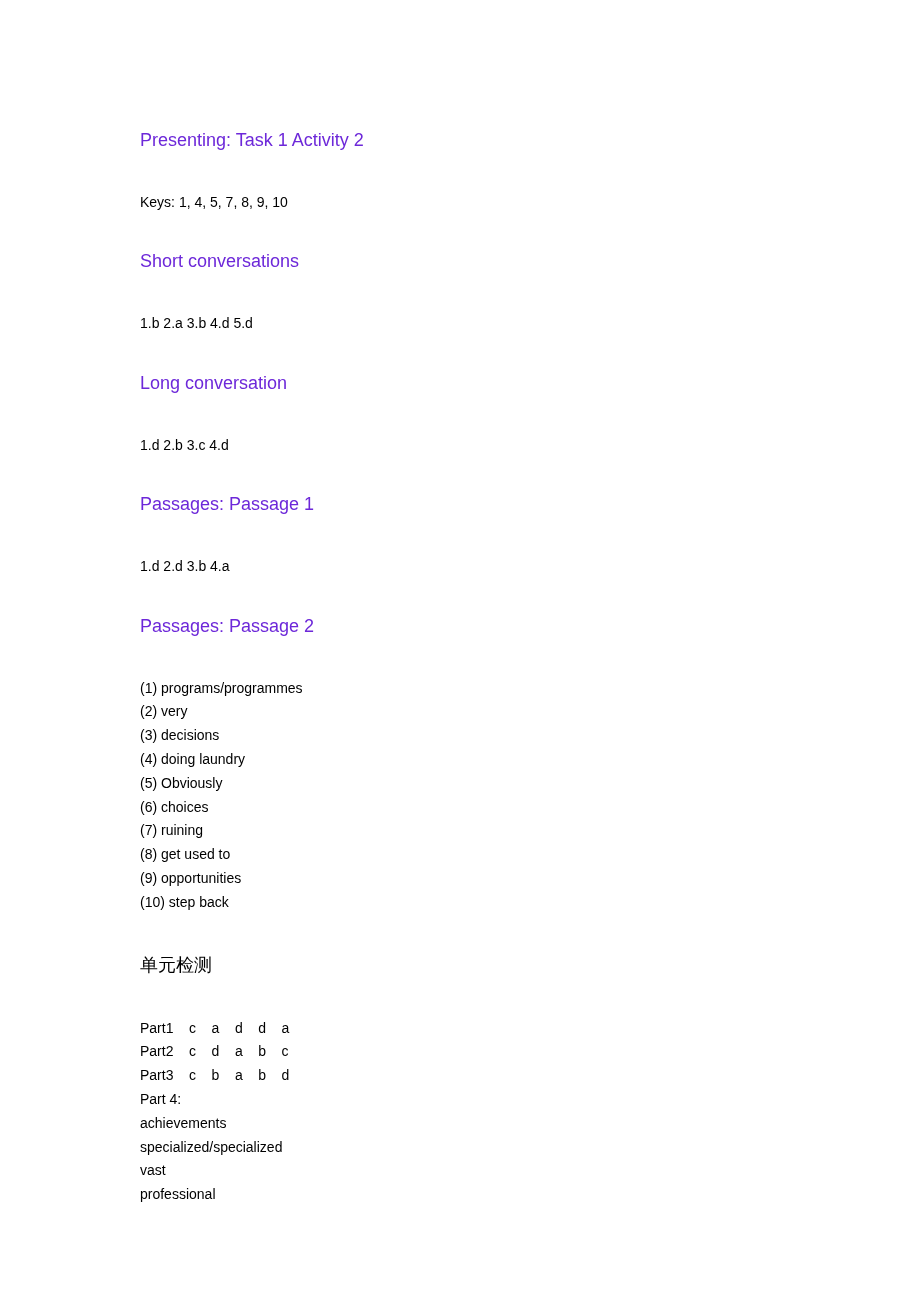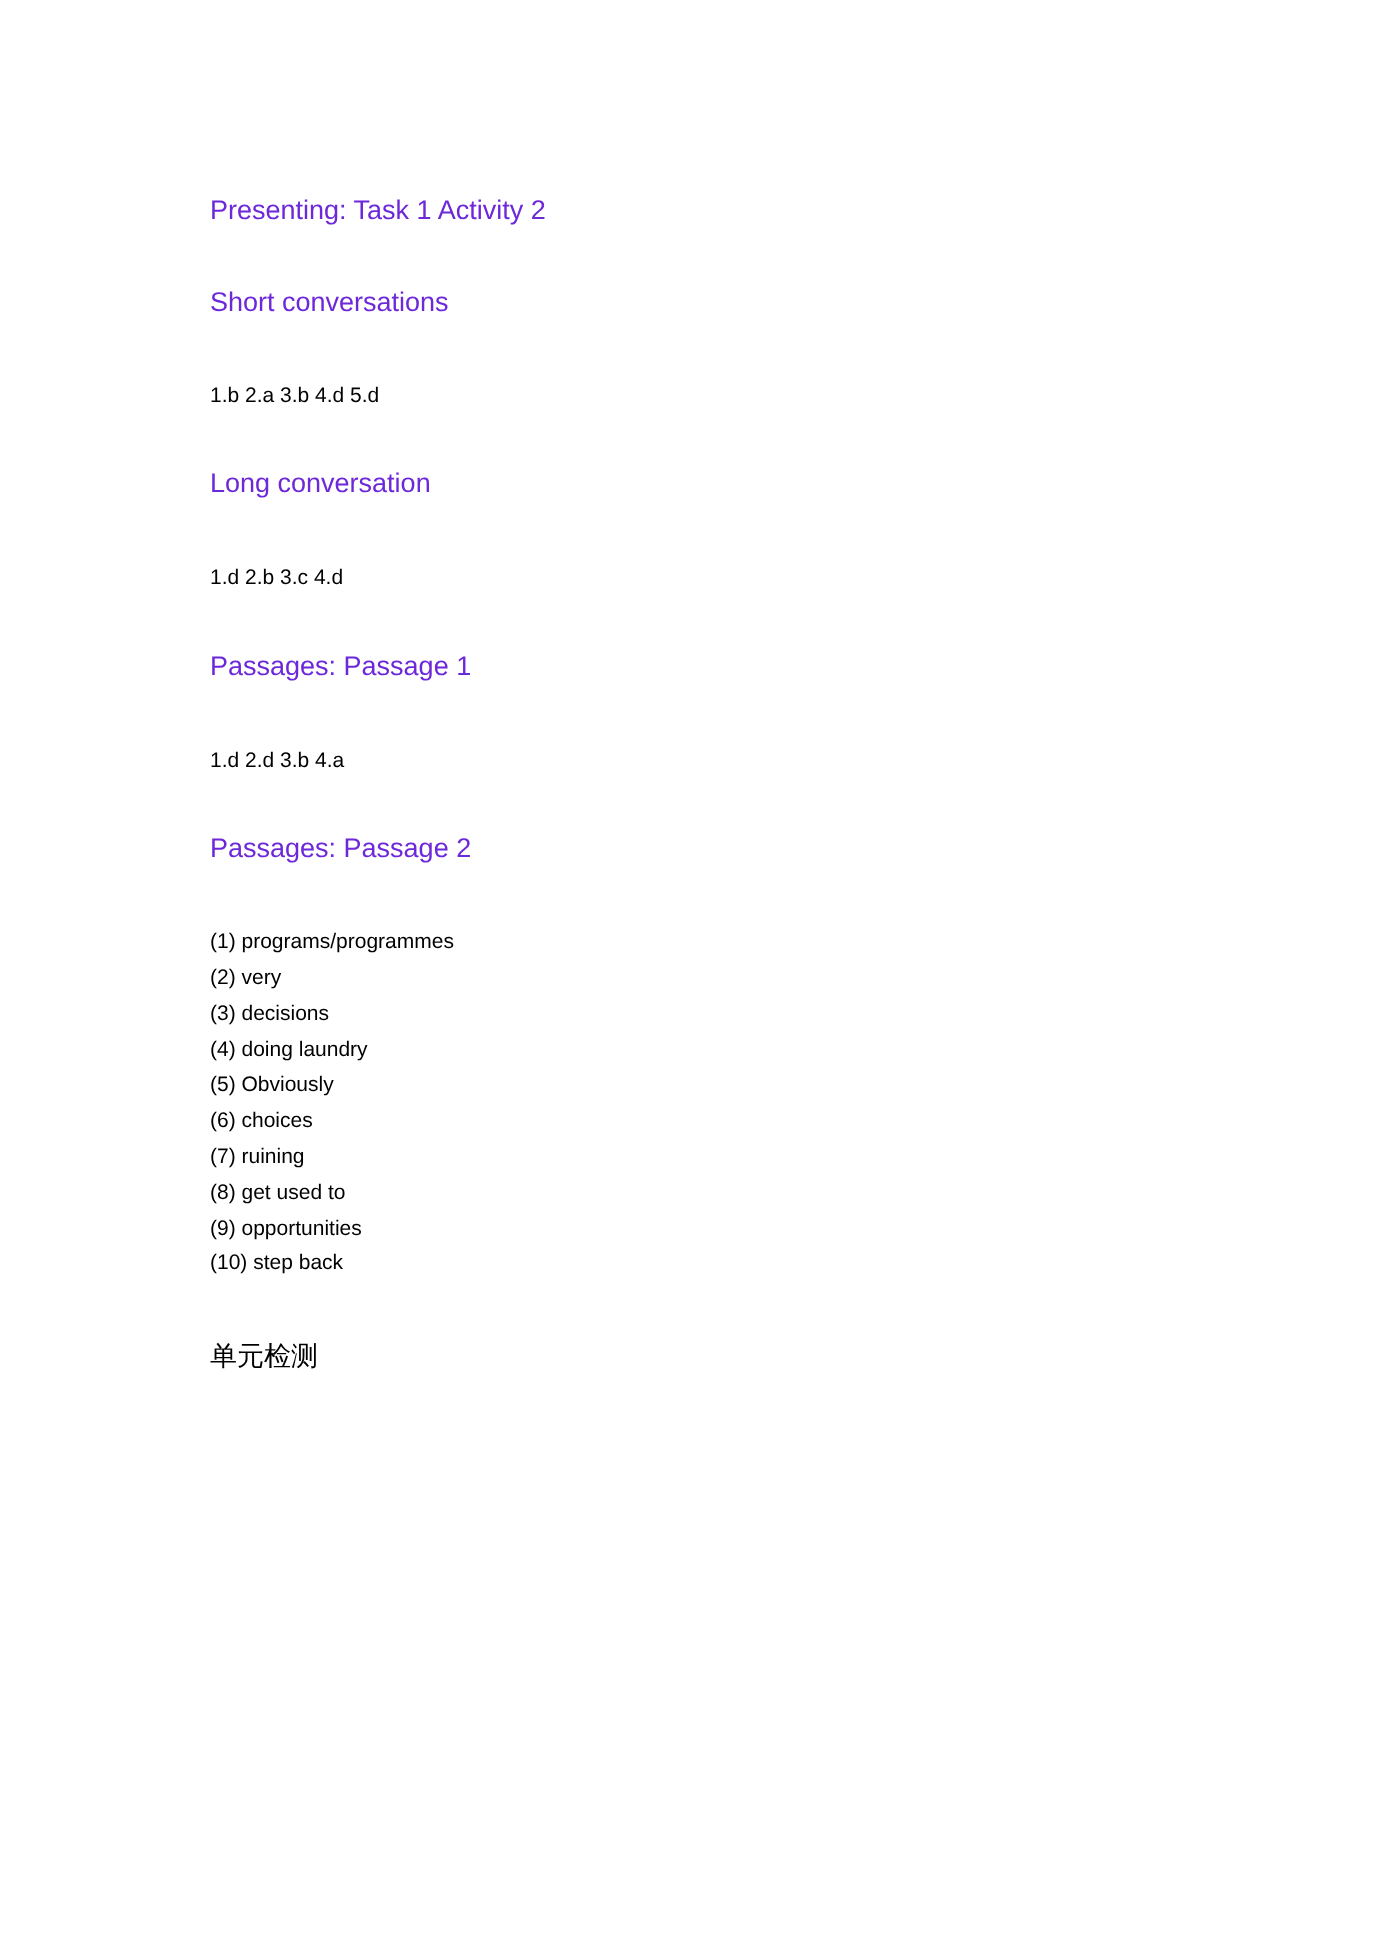--- a/index.html
+++ b/index.html
@@ -47,20 +47,21 @@
     .parts-block .row {
       white-space: pre;
       font-family: Arial, sans-serif;
     }
   </style>
 </head>
 <body>
 
 <div>
   <h2 class="heading">Presenting: Task 1 Activity 2</h2>
+  <div class="content-line">Keys: 1, 4, 5, 7, 8, 9, 10</div>
 </div>
 
 <div>
   <h2 class="heading">Short conversations</h2>
   <div class="content-line">1.b    2.a    3.b    4.d    5.d</div>
 </div>
 
 <div>
   <h2 class="heading">Long conversation</h2>
   <div class="content-line">1.d    2.b    3.c    4.d</div>
@@ -82,13 +83,23 @@
     <div>(6) choices</div>
     <div>(7) ruining</div>
     <div>(8) get used to</div>
     <div>(9) opportunities</div>
     <div>(10) step back</div>
   </div>
 </div>
 
 <div>
   <h2 class="cjk-heading">单元检测</h2>
+  <div class="parts-block">
+    <div class="row">Part1    c    a    d    d    a</div>
+    <div class="row">Part2    c    d    a    b    c</div>
+    <div class="row">Part3    c    b    a    b    d</div>
+    <div class="row">Part 4:</div>
+    <div class="row">achievements</div>
+    <div class="row">specialized/specialized</div>
+    <div class="row">vast</div>
+    <div class="row">professional</div>
+  </div>
 </div>
 
 </body></html>

